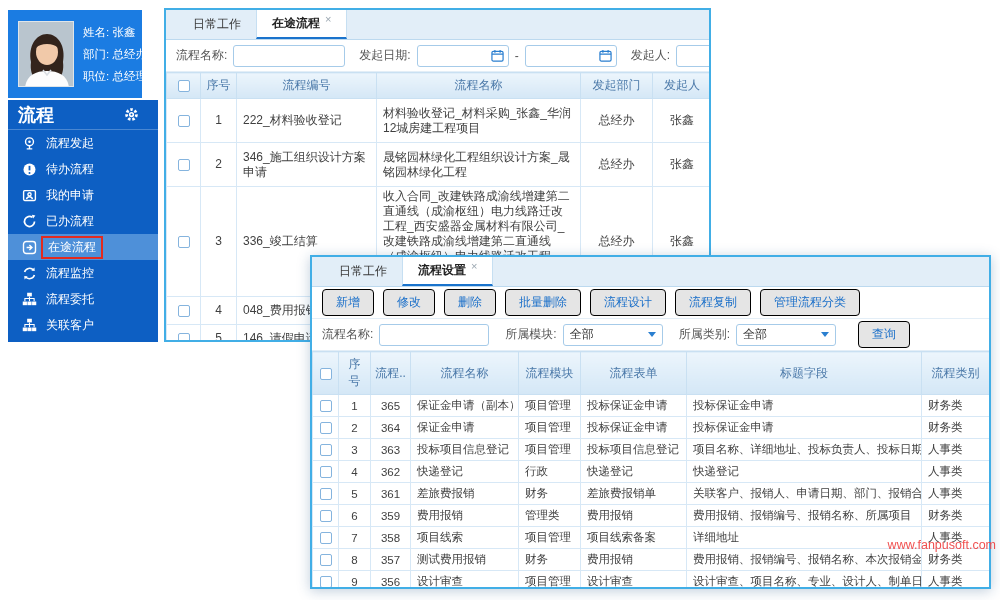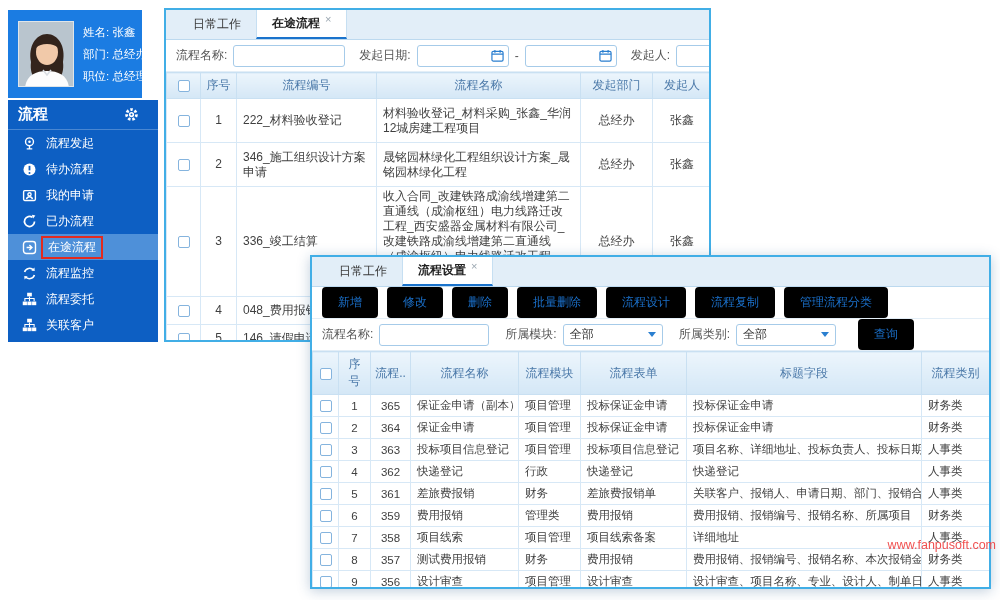--- a/index.html
+++ b/index.html
@@ -11,21 +11,21 @@
   .profile-card { position:absolute; left:8px; top:10px; width:134px; height:88px;
     background:#1b7ce2; display:flex; align-items:center; padding:10px; z-index:2; }
   .avatar { width:56px; height:66px; background:#b9c5ce; border:1px solid rgba(255,255,255,.55);
     flex:0 0 auto; overflow:hidden; }
   .profile-lines { margin-left:9px; color:#fff; font-size:11.5px; line-height:22px; white-space:nowrap; }
 
   
   .sidebar { position:absolute; left:8px; top:100px; width:150px; height:242px;
     background:#0d5fc3; z-index:2; }
   .sidebar-header { height:30px; display:flex; align-items:center; padding:0 10px;
-    border-bottom:1px solid rgba(255,255,255,.25); color:#fff; font-weight:bold; font-size:15px; }
+    border-bottom:1px solid rgba(255,255,255,.25); color:#fff; font-weight:bold; font-size:18px; }
   .sidebar-header .sp { flex:1; }
   .side-item { height:26px; display:flex; align-items:center; padding:0 0 0 14px;
     color:#fff; cursor:pointer; }
   .side-item.selected { background:#4e90d9; }
   .side-icon { width:15px; height:15px; margin-right:9px; flex:0 0 auto; display:inline-flex; }
   .side-icon svg { width:100%; height:100%; }
   .side-label { font-size:12px; }
   .side-label.red-box { border:2px solid #e22a1f; padding:1px 5px; margin-left:-5px; }
 
   
@@ -48,21 +48,21 @@
   .input-wrap { position:relative; display:inline-flex; align-items:center; }
   .input-wrap .cal { position:absolute; right:5px; width:13px; height:13px; pointer-events:none; }
   .select { height:22px; min-width:100px; border:1px solid #a6cbe9; border-radius:3px; background:#fff;
     display:inline-flex; align-items:center; padding:0 6px; cursor:pointer; color:#333; }
   .select .sp { flex:1; }
   .caret { width:0; height:0; border-left:4px solid transparent; border-right:4px solid transparent;
     border-top:5px solid #2a7fd0; margin-left:10px; }
 
   .toolbar { height:32px; display:flex; align-items:center; gap:9px; padding:0 10px;
     border-bottom:1px solid #e3eef7; }
-  .btn { background:#000000; border:3px solid #000000; border-radius:4px; color:#1a6fc9;
+  .btn { background:#e5e5e5; border:1px solid #000000; border-radius:4px; color:#1a6fc9;
     font-size:12px; padding:4px 13px; cursor:pointer; white-space:nowrap;
     font-family:inherit; }
 
   
   table.grid { border-collapse:collapse; table-layout:fixed; width:100%; background:#fff; }
   table.grid th { background:linear-gradient(#ecf5fc,#d4e7f6); color:#4a78a8; font-weight:normal;
     border:1px solid #c9e0f2; font-size:12px; padding:4px 4px; }
   table.grid td { border:1px solid #d7e8f6; padding:2px 6px; color:#3f3f3f; background:#fff;
     overflow:hidden; }
   .back-window th { height:26px; }

